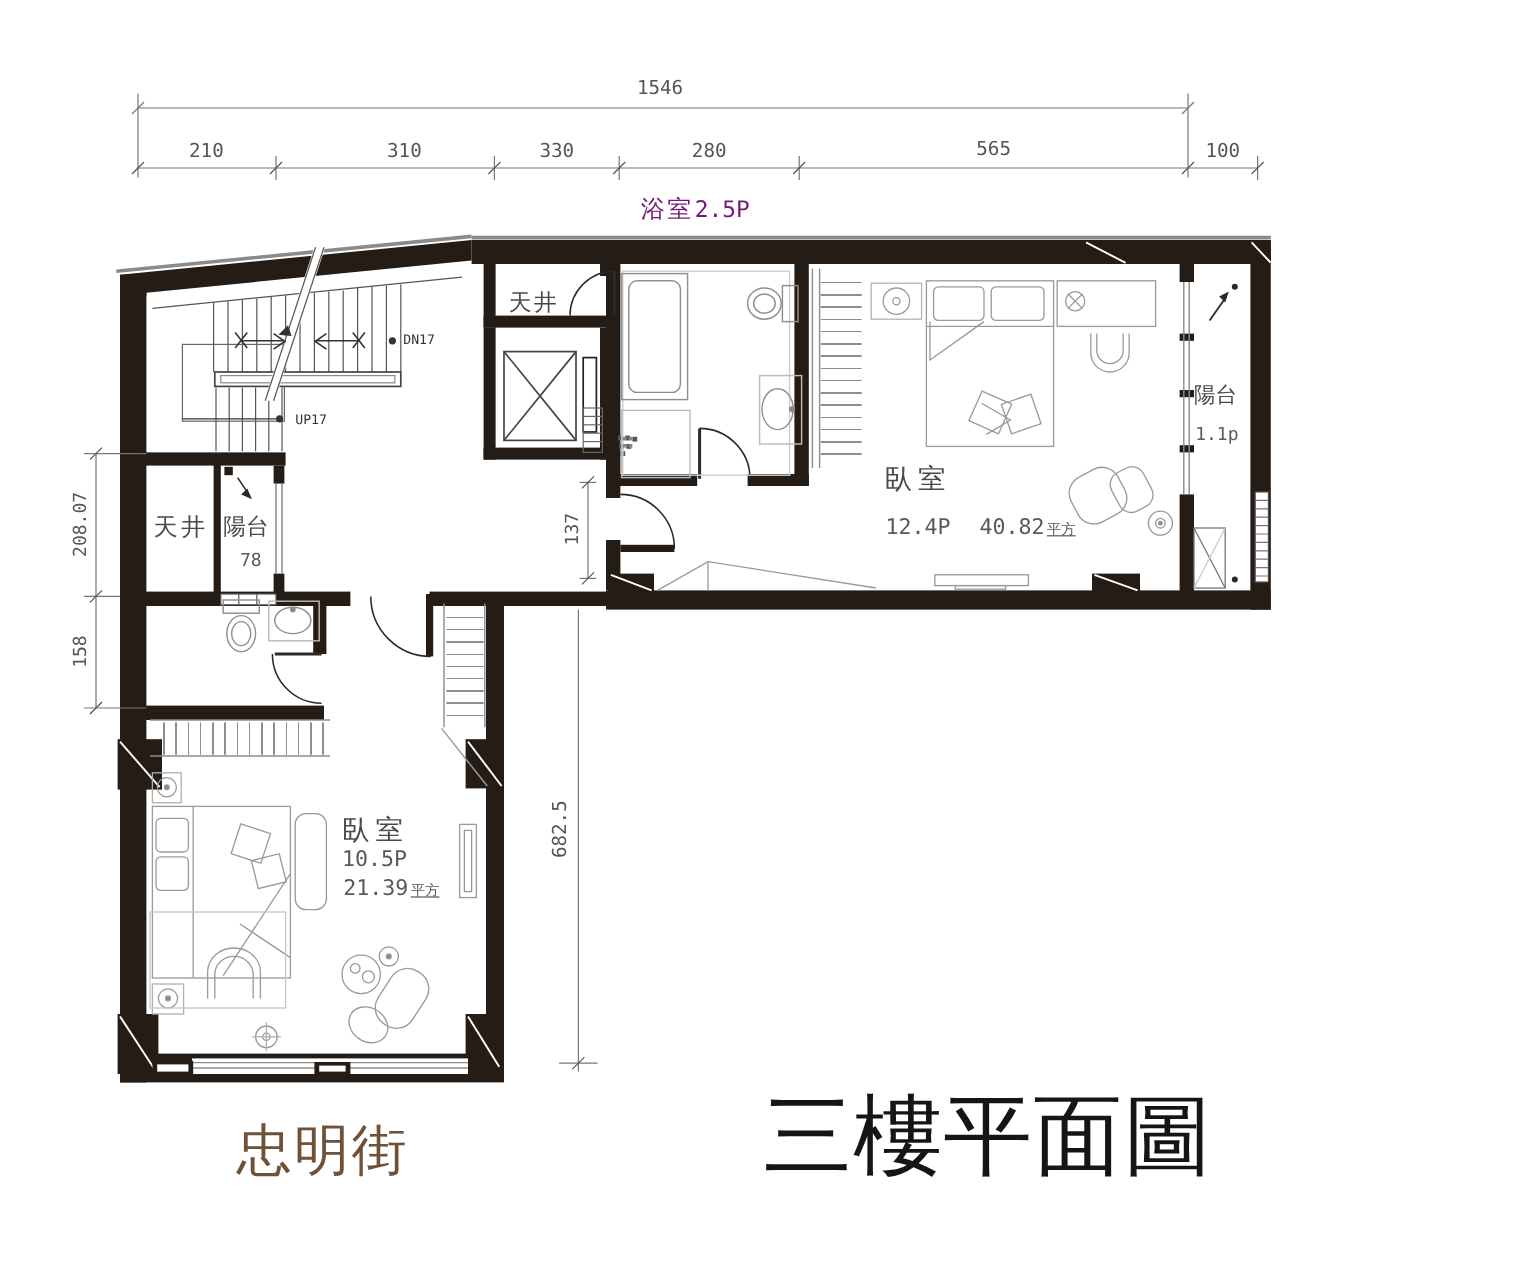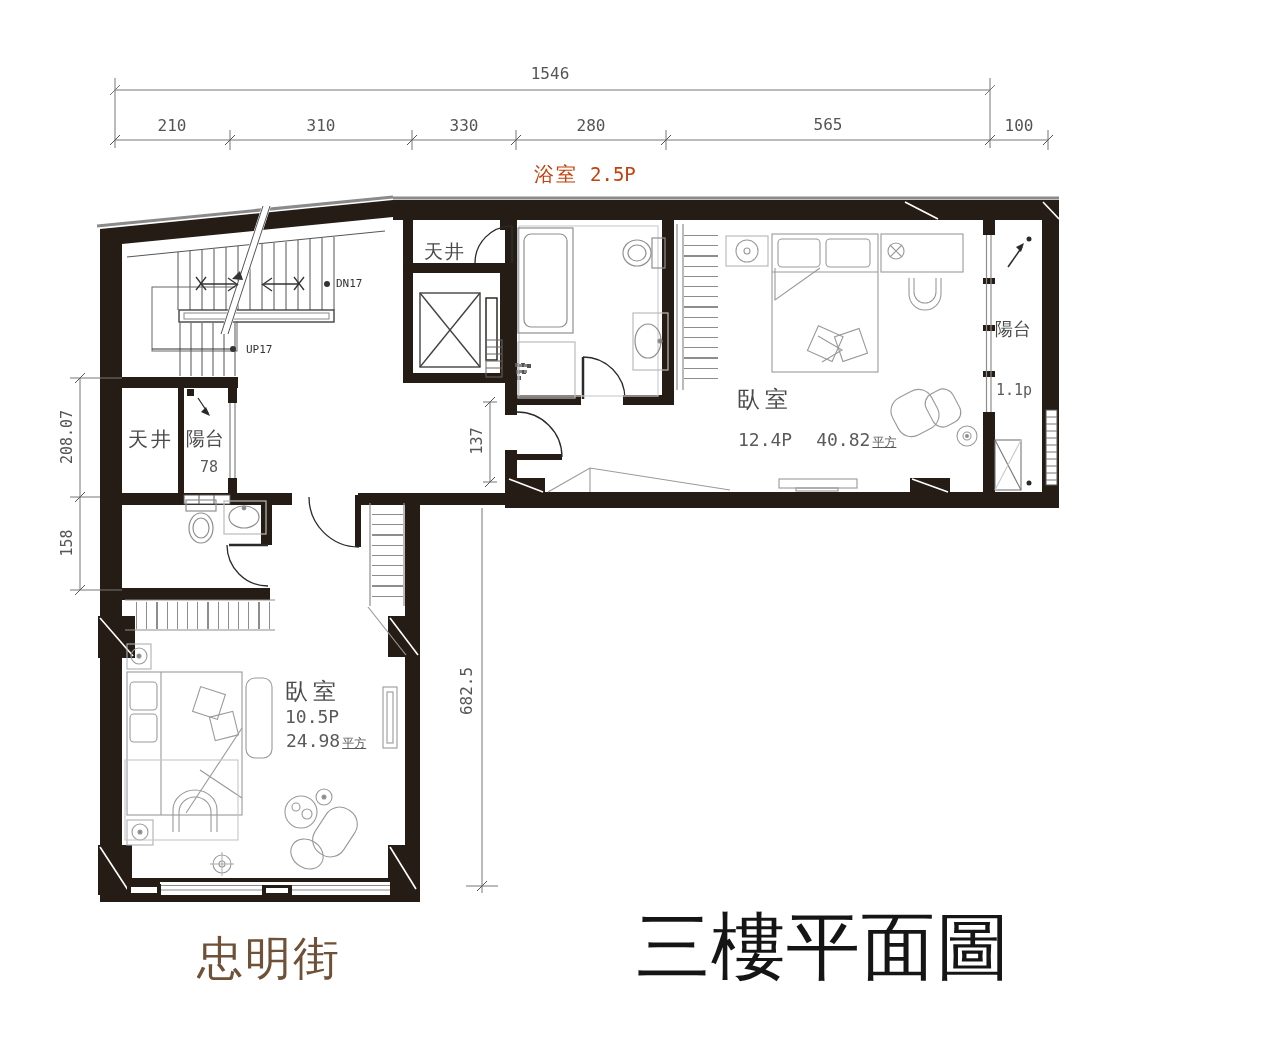--- a/index.html
+++ b/index.html
@@ -380,58 +380,58 @@
         </g>
   </g>
 </svg>
 
 <div class="closet stripes-h" style="left:684px;top:226px;width:34px;height:162px;"></div>
 <div class="closet stripes-v" style="left:127px;top:602px;width:146px;height:27px;"></div>
 <div class="closet stripes-h" style="left:372px;top:505px;width:31px;height:100px;"></div>
 
 <span class="lbl mono dim ctr" style="left:550px;top:73px;">1546</span>
 <span class="lbl mono dim ctr" style="left:172px;top:125px;">210</span>
-<span class="lbl mono dim ctr" style="left:321px;top:125px;">310</span>
+<span class="lbl mono dim ctr" style="left:337px;top:125px;">310</span>
 <span class="lbl mono dim ctr" style="left:464px;top:125px;">330</span>
 <span class="lbl mono dim ctr" style="left:591px;top:125px;">280</span>
 <span class="lbl mono dim ctr" style="left:828px;top:124px;">565</span>
 <span class="lbl mono dim ctr" style="left:1019px;top:125px;">100</span>
 
 <span class="lbl mono dim rot" style="left:67px;top:437px;font-size:15px;">208.07</span>
 <span class="lbl mono dim rot" style="left:67px;top:543px;font-size:15px;">158</span>
 <span class="lbl mono dim rot" style="left:477px;top:441px;font-size:15px;">137</span>
 <span class="lbl mono dim rot" style="left:466px;top:691px;">682.5</span>
 <span class="lbl mono dim rot" style="left:1105px;top:356px;">500</span>
 
-<div class="lbl row" style="left:534px;top:161px;gap:12px;color:#c2410c;">
+<div class="lbl row" style="left:534px;top:161px;gap:1px;color:#701a75;">
   <span class="cjk" style="font-size:20px;letter-spacing:2px;">浴室</span>
   <span class="mono" style="font-size:19px;">2.5P</span>
 </div>
 
 <span class="lbl cjk room" style="left:128px;top:426px;font-size:20px;letter-spacing:3px;">天井</span>
 <span class="lbl cjk room" style="left:186px;top:426px;font-size:19px;">陽台</span>
 <span class="lbl mono sub" style="left:200px;top:458px;font-size:15px;">78</span>
 <span class="lbl cjk room" style="left:424px;top:239px;font-size:19px;letter-spacing:2px;">天井</span>
 
 <span class="lbl cjk room" style="left:737px;top:384px;font-size:23px;letter-spacing:5px;">臥室</span>
 <div class="lbl row" style="left:738px;top:429px;gap:24px;">
   <span class="mono sub" style="font-size:18px;">12.4P</span>
   <span class="row">
     <span class="mono sub" style="font-size:18px;">40.82</span>
     <span class="cjk sub unit-sm">平方</span>
   </span>
 </div>
 
 <span class="lbl cjk room" style="left:995px;top:317px;font-size:18px;">陽台</span>
-<span class="lbl mono sub" style="left:996px;top:353px;font-size:15px;margin-top:28px;">1.1p</span>
+<span class="lbl mono sub" style="left:996px;top:353px;font-size:15px;">1.1p</span>
 
 <span class="lbl cjk room" style="left:285px;top:676px;font-size:23px;letter-spacing:5px;">臥室</span>
 <span class="lbl mono sub" style="left:285px;top:706px;font-size:18px;">10.5P</span>
 <div class="lbl row" style="left:286px;top:730px;">
-  <span class="mono sub" style="font-size:18px;">24.98</span>
+  <span class="mono sub" style="font-size:18px;">21.39</span>
   <span class="cjk sub unit-sm">平方</span>
 </div>
 
 <span class="lbl mono" style="left:336px;top:277px;font-size:11px;color:#333;">DN17</span>
 <span class="lbl mono" style="left:246px;top:343px;font-size:11px;color:#333;">UP17</span>
 
 <span class="lbl cjk" id="street-east" style="left:1146px;top:262px;">金華路四段</span>
 <span class="lbl cjk" id="street-south" style="left:197px;top:928px;">忠明街</span>
 <span class="lbl cjk" id="plan-title" style="left:636px;top:898px;">三樓平面圖</span>
 

